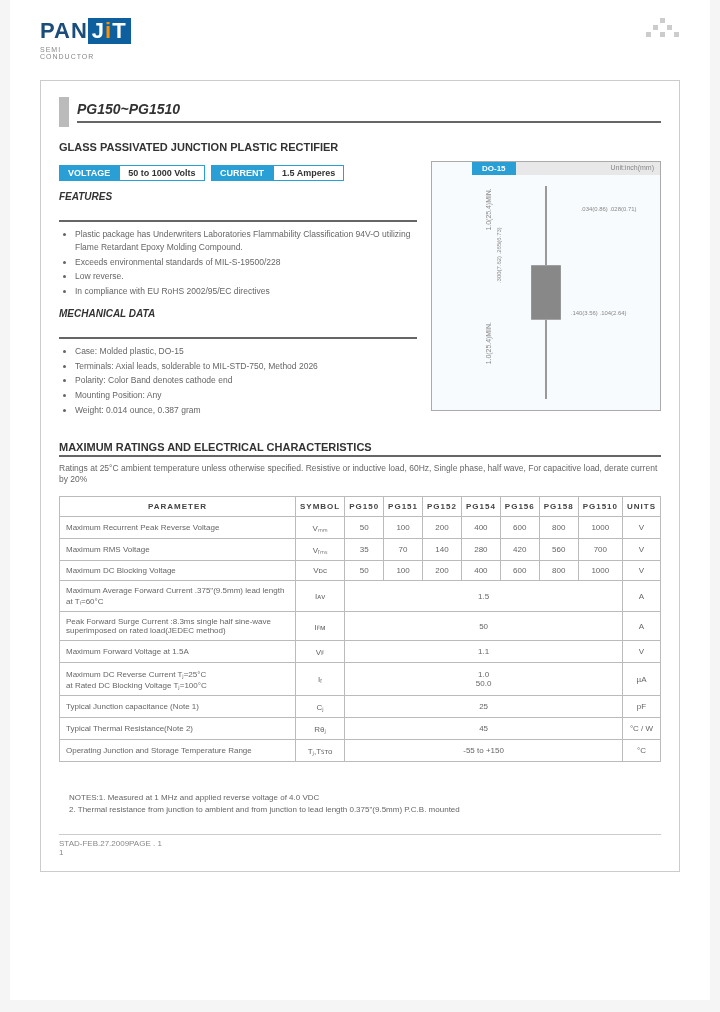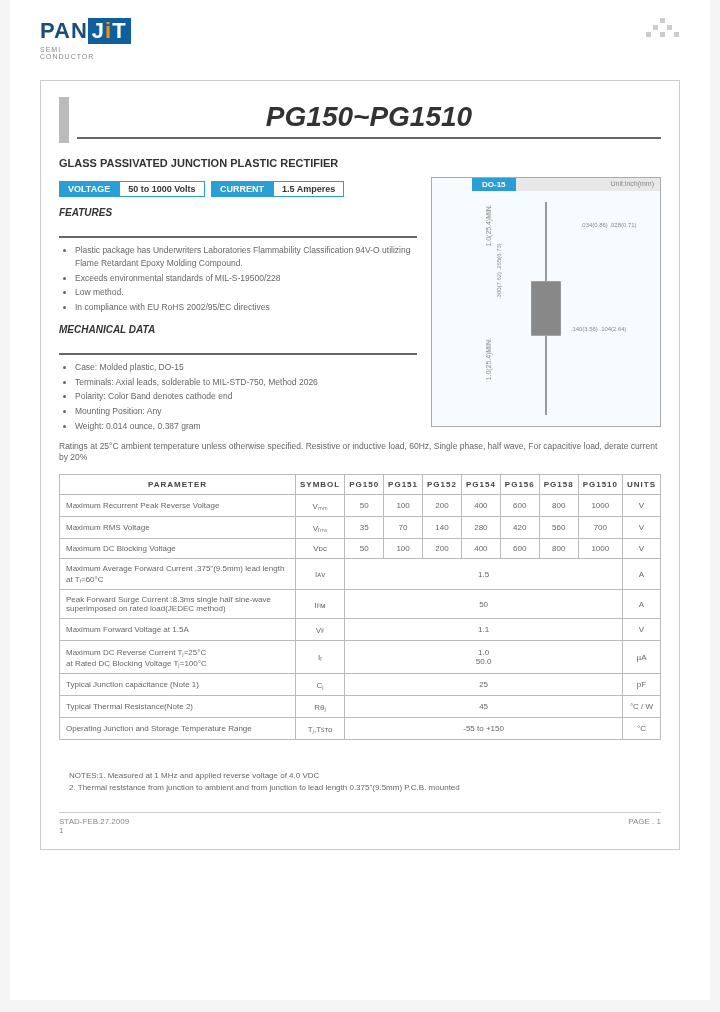--- a/index.html
+++ b/index.html
@@ -48,27 +48,26 @@
   .sheet {
     border: 1px solid #ccc;
     margin-top: 20px;
     padding: 16px 18px 14px 18px;
   }
   .title-block {
     border-left: 10px solid #bbb;
     padding: 4px 0 4px 8px;
   }
   .part-title {
-    font-size: 28px;
+    font-size: 14px;
     font-weight: bold;
     font-style: italic;
     color: #333;
     border-bottom: 2px solid #666;
     padding-bottom: 4px;
-    text-align: center;
   }
   .sub-title {
     font-size: 11px;
     font-weight: bold;
     color: #333;
     margin-top: 14px;
   }
   .spec-row { margin-top: 4px; }
   .pill {
     display: inline-block;
@@ -176,21 +175,21 @@
   .notes {
     font-size: 8px;
     color: #666;
     margin-top: 30px;
     padding-left: 50px;
     line-height: 1.5;
     text-indent: -40px;
   }
   .footer {
     display: flex;
-    justify-content: space-between;
+    justify-content: flex-start;
     font-size: 8px;
     color: #888;
     margin-top: 18px;
     border-top: 1px solid #ccc;
     padding-top: 4px;
   }
   .page-num-small { font-size: 8px; color: #888; }
 </style>
 </head>
 <body>
@@ -229,21 +228,21 @@
     <div class="two-col">
       <div class="left-col">
         <div class="spec-row">
           <span class="pill">VOLTAGE</span><span class="pill-val">50 to 1000 Volts</span>
           <span class="pill">CURRENT</span><span class="pill-val">1.5 Amperes</span>
         </div>
         <div class="section-hdr">FEATURES</div>
         <ul class="bullets" id="features-list">
             <li>Plastic package has Underwriters Laboratories Flammability Classification 94V-O utilizing Flame Retardant Epoxy Molding Compound.</li>
             <li>Exceeds environmental standards of MIL-S-19500/228</li>
-            <li>Low method.</li>
+            <li>Low reverse.</li>
             <li>In compliance with EU RoHS 2002/95/EC directives</li>
           </ul>
         <div class="section-hdr">MECHANICAL DATA</div>
         <ul class="bullets" id="mech-list">
             <li>Case: Molded plastic, DO-15</li>
             <li>Terminals: Axial leads, solderable to MIL-STD-750, Method 2026</li>
             <li>Polarity: Color Band denotes cathode end</li>
             <li>Mounting Position: Any</li>
             <li>Weight: 0.014 ounce, 0.387 gram</li>
           </ul>
@@ -265,20 +264,21 @@
 .265(6.73)</text>
             <text x="150" y="35" font-size="6" fill="#888" style="white-space:pre">.034(0.86)
 .028(0.71)</text>
             <text x="140" y="140" font-size="6" fill="#888" style="white-space:pre">.140(3.56)
 .104(2.64)</text>
           </svg>
         </div>
       </div>
     </div>
 
+    <div class="max-hdr">MAXIMUM RATINGS AND ELECTRICAL CHARACTERISTICS</div>
     <div class="conditions">Ratings at 25°C ambient temperature unless otherwise specified.  Resistive or inductive load, 60Hz, Single phase, half wave, For capacitive load, derate current by 20%</div>
 
     <table class="ratings">
       <thead>
           <tr id="tbl-head">
             <th>PARAMETER</th>
             <th>SYMBOL</th>
             <th>PG150</th>
             <th>PG151</th>
             <th>PG152</th>

